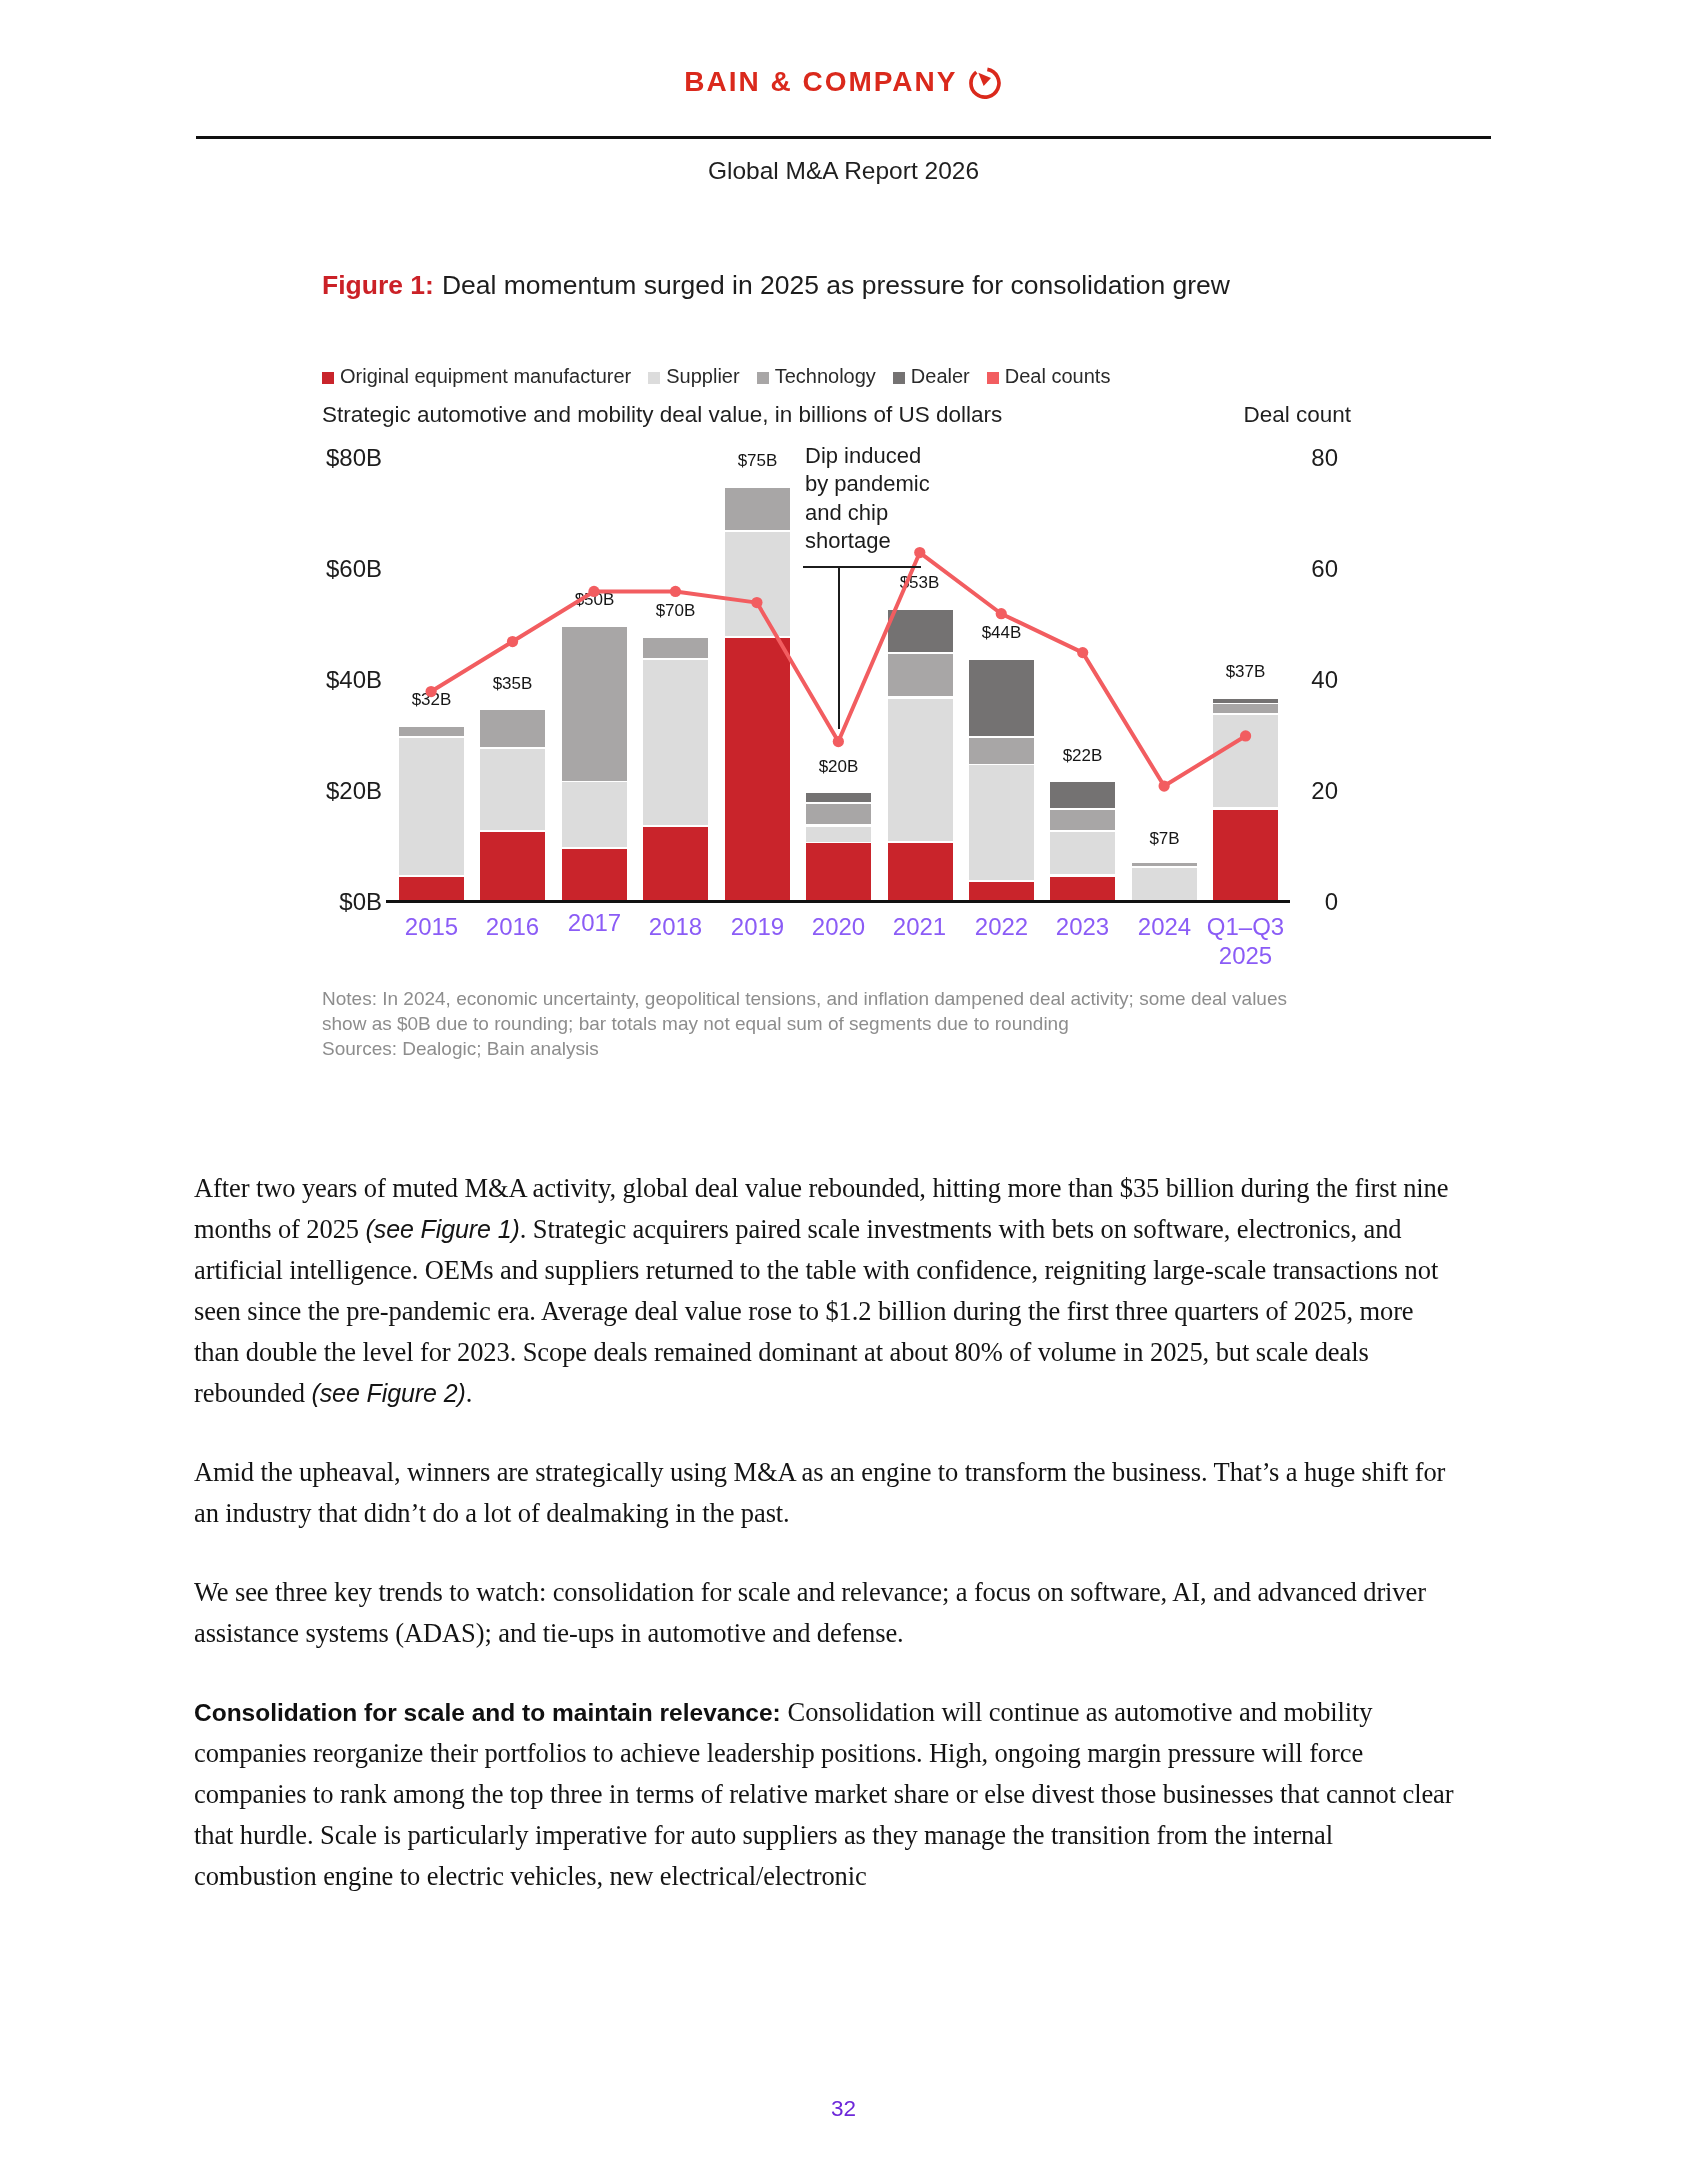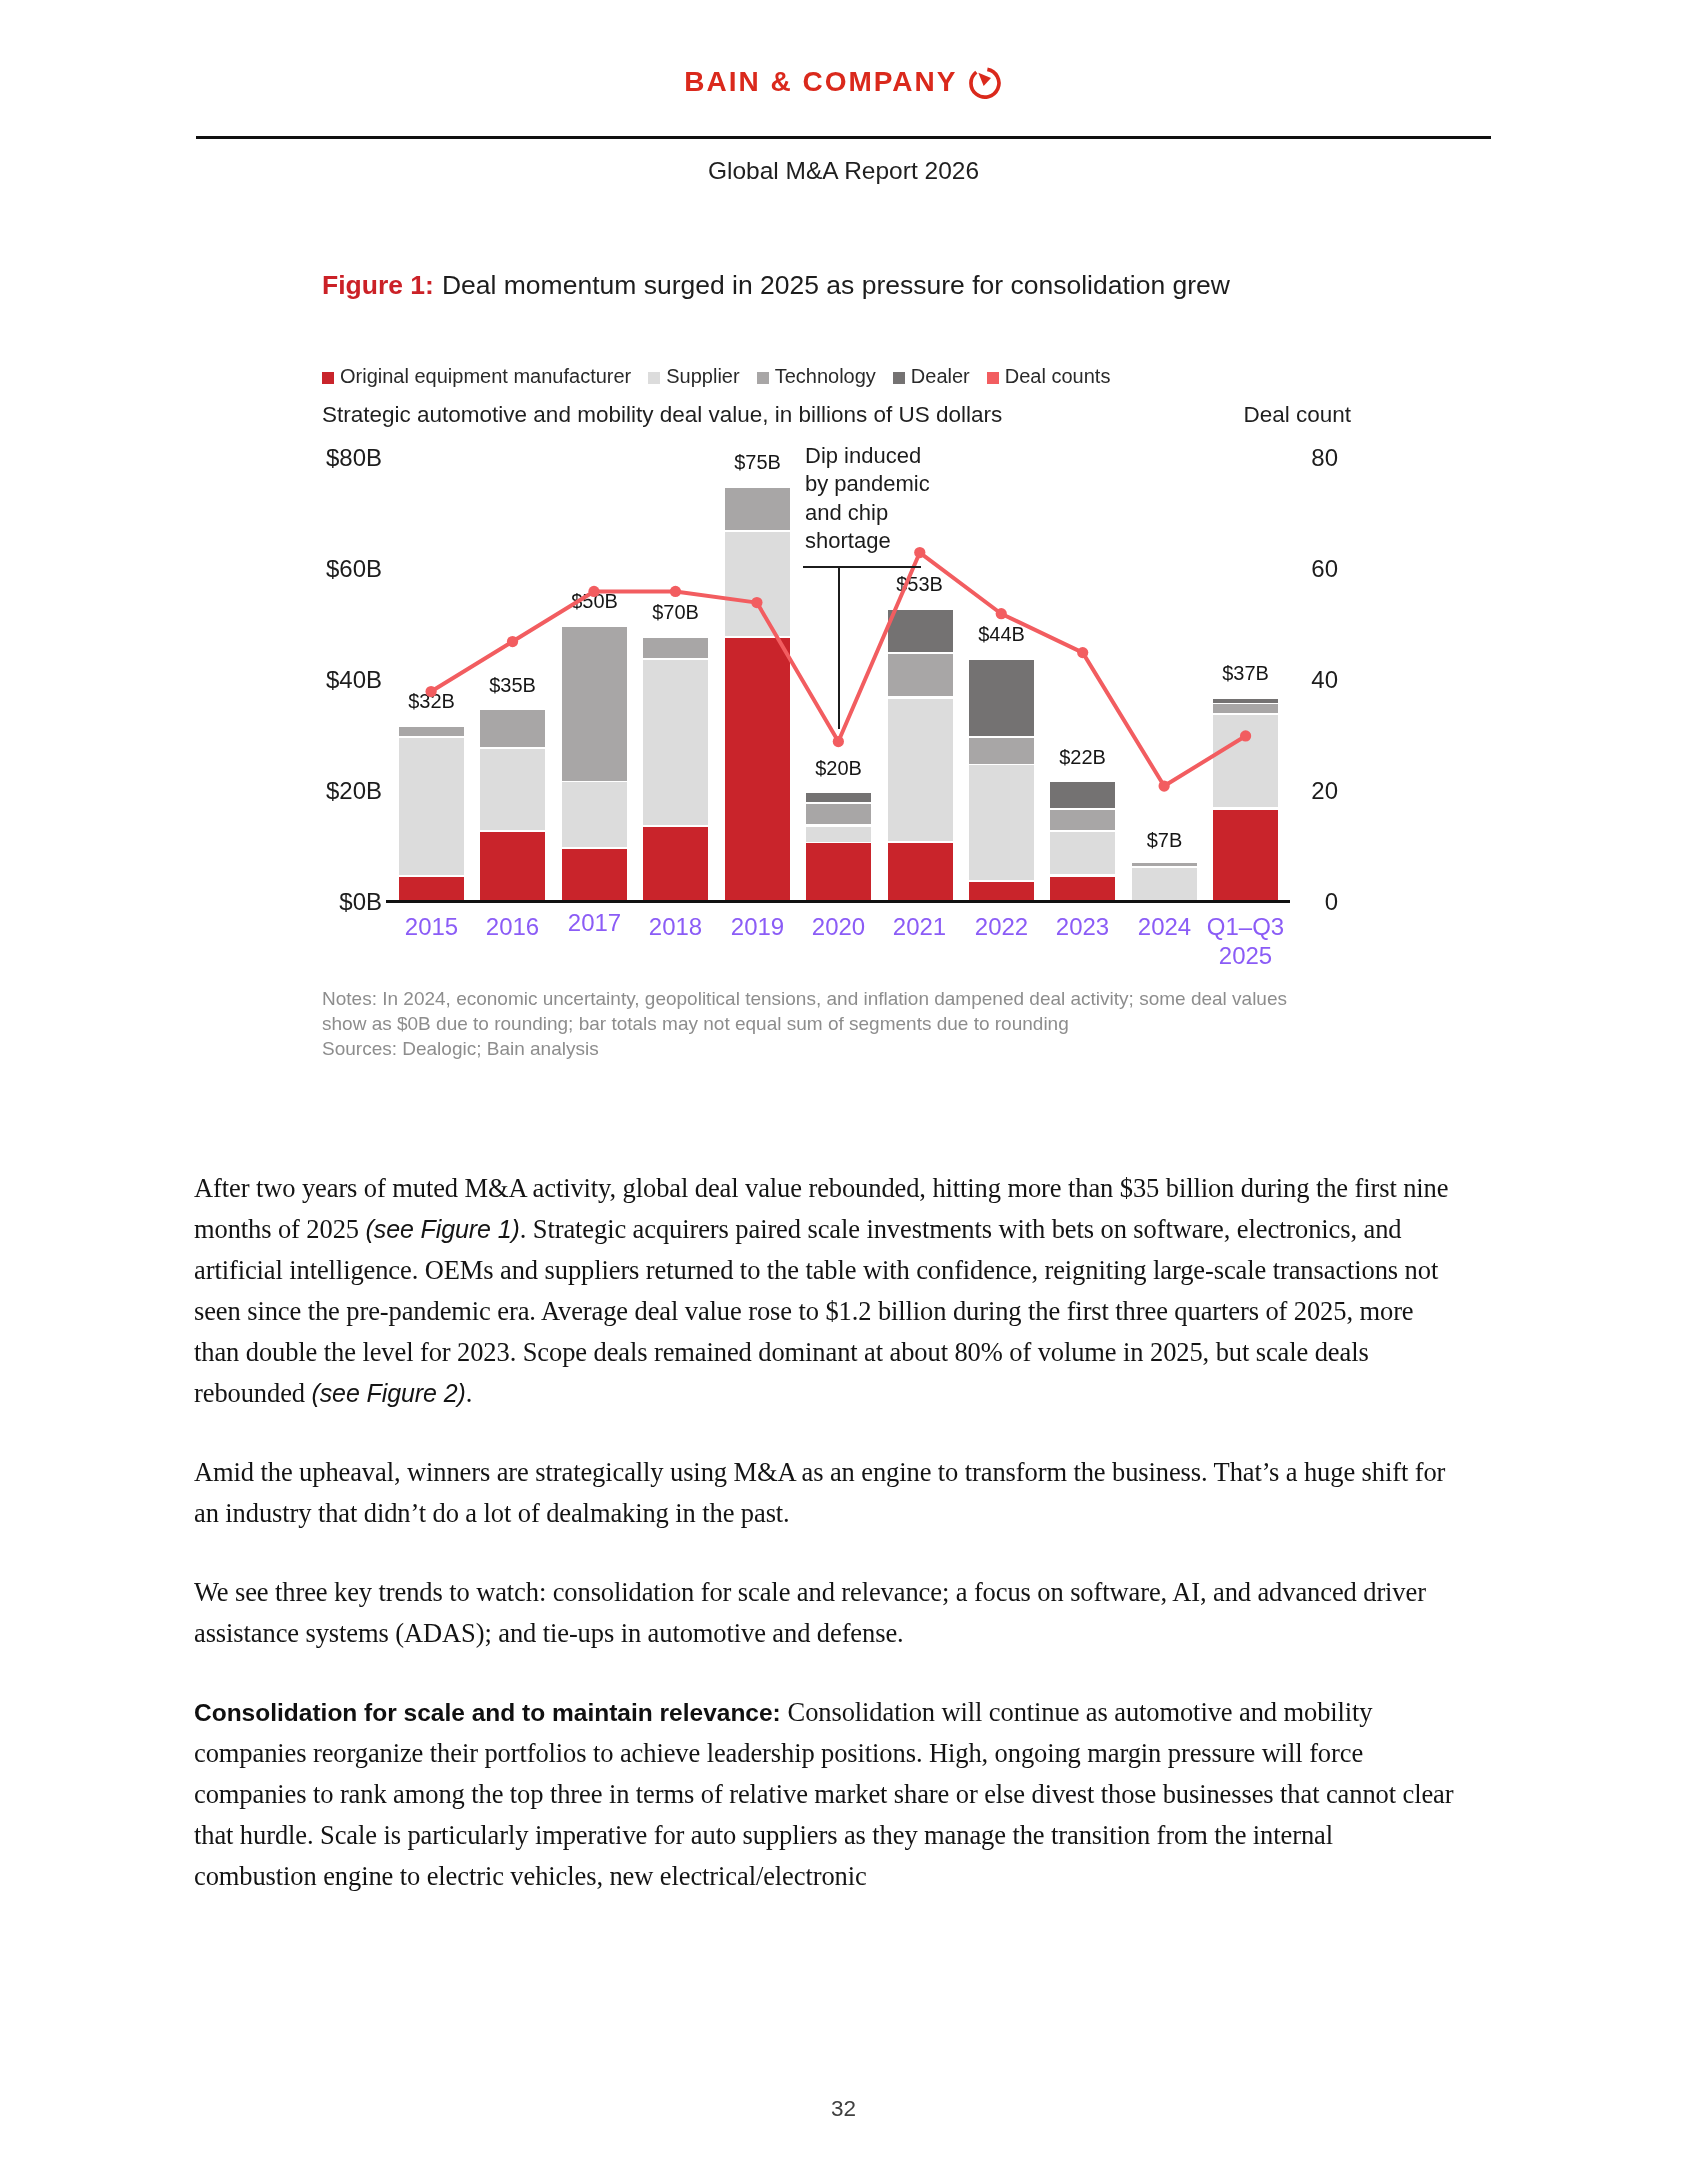--- a/index.html
+++ b/index.html
@@ -20,39 +20,39 @@
   .legend-item{display:flex;align-items:center;gap:6px;font-size:20px;color:#2a2a2a;}
   .legend-swatch{width:12px;height:12px;display:inline-block;margin-top:2.6px;}
   
   #axis-title-left{left:322px;top:402px;font-size:22.5px;color:#1f1f1f;}
   #axis-title-right{left:1020px;top:402px;width:331px;text-align:right;font-size:22.5px;color:#1f1f1f;}
   
   .ytick-left{position:absolute;width:98px;left:284px;text-align:right;font-size:24px;color:#1d1d1d;transform:translateY(-50%);}
   .ytick-right{position:absolute;width:81px;left:1257px;text-align:right;font-size:24px;color:#1d1d1d;transform:translateY(-50%);}
   .bar-seg{position:absolute;width:65px;}
   .bar-seg.sep{border-top:2px solid #ffffff;box-sizing:border-box;}
-  .bar-total-label{position:absolute;width:119px;text-align:center;font-size:20px;color:#161616;}
+  .bar-total-label{position:absolute;width:119px;text-align:center;font-size:17px;color:#161616;}
   .xtick{position:absolute;width:119px;text-align:center;font-size:24px;color:#8b5cf6;line-height:30px;}
   #x-axis-line{left:386px;top:900px;width:904px;height:2.6px;background:#111111;}
   #line-svg{left:357px;top:397px;}
   
   #annotation-text{left:805px;top:442px;width:139px;font-size:22px;line-height:28.4px;color:#1c1c1c;}
   #annotation-underline{left:803px;top:566px;width:118px;height:2px;background:#1c1c1c;}
   #annotation-vline{left:838px;top:566px;width:2px;height:163px;background:#1c1c1c;}
   
   #notes{left:322px;top:986px;width:992px;font-size:19px;line-height:25px;color:#8d8d8d;}
   
   #body-copy{left:194px;top:1168px;width:1265px;font-family:"Liberation Serif",serif;
              font-size:26.5px;line-height:41px;color:#141414;letter-spacing:-0.1px;}
   #body-copy p{margin:0 4px 0 0;}
   #body-copy p + p{margin-top:38px;}
   .figref{font-family:"Liberation Sans",sans-serif;font-style:italic;font-size:25px;}
   .lead{font-family:"Liberation Sans",sans-serif;font-weight:700;font-size:24.5px;color:#101010;letter-spacing:0;}
   
-  #page-number{top:2096px;left:0;width:1687px;text-align:center;font-size:22.5px;color:#404040;}
+  #page-number{top:2096px;left:0;width:1687px;text-align:center;font-size:22.5px;color:#6d28d9;}
 </style>
 </head>
 <body>
 
 <div id="page">
 
   <div class="abs" id="logo">
     <span id="logo-text">BAIN &amp; COMPANY</span>
     <span style="display:inline-block;width:36px;height:36px;">
       <svg width="36" height="36" viewBox="0 0 54 54">

